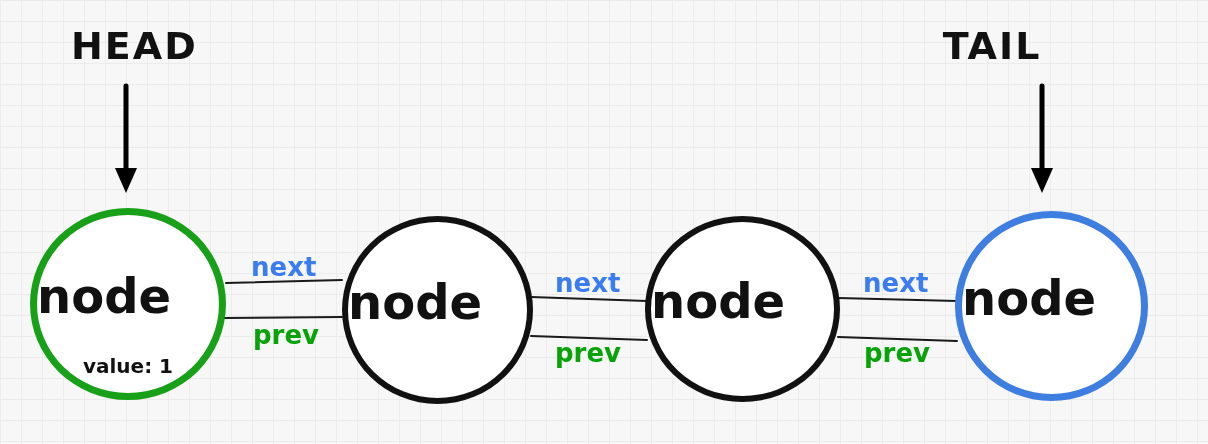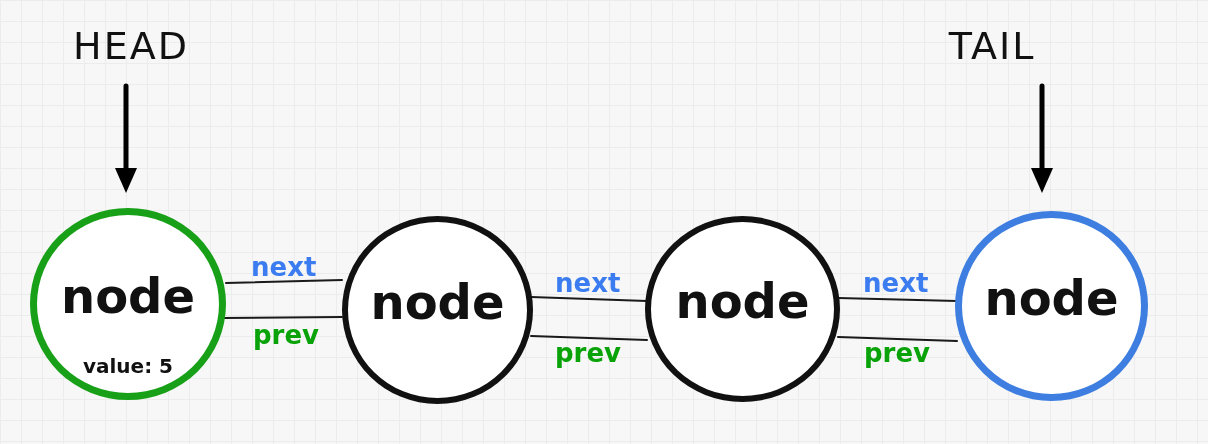--- a/index.html
+++ b/index.html
@@ -16,29 +16,29 @@
       linear-gradient(to bottom, var(--grid-line,#ececec) 1px, transparent 1px);
     background-size:21px 21px;
   }
   .overlay{position:absolute;left:0;top:0;width:1208px;height:444px;pointer-events:none;}
   .connector{stroke:var(--line,#1a1a1a);stroke-width:2;stroke-linecap:round;fill:none;}
   .arrow-shaft{stroke:var(--arrow,#000);stroke-width:5;stroke-linecap:round;}
   .arrow-head{fill:var(--arrow,#000);stroke:none;}
 
   .pointer-label{
     position:absolute;width:120px;text-align:center;
-    font-size:38px;font-weight:400;letter-spacing:2px;line-height:1;
+    font-size:38px;font-weight:700;letter-spacing:2px;line-height:1;
   }
   .pointer-label.head{left:71px;top:27px;}
   .pointer-label.tail{left:932px;top:27px;}
 
   .node{
     position:absolute;box-sizing:border-box;border-radius:50%;
     background:var(--node-fill,#fff);
-    display:flex;align-items:center;justify-content:center;
+    display:flex;align-items:center;justify-content:flex-start;
     border:6px solid var(--node-border,#111);
   }
   .node-1{left:30px;top:208px;width:196px;height:192px;border-width:7px;}
   .node-2{left:342px;top:216px;width:191px;height:188px;}
   .node-3{left:645px;top:216px;width:195px;height:186px;}
   .node-4{left:955px;top:211px;width:193px;height:190px;border-width:7px;}
   .node-title{
     font-size:48px;font-weight:700;line-height:1;
     transform:translateY(-8px);
   }
@@ -81,21 +81,21 @@
 
     <line class="connector" x1="838" y1="298" x2="957" y2="301"></line>
     <line class="connector" x1="838" y1="337" x2="957" y2="341"></line>
   </svg>
 
   <div class="pointer-label head">HEAD</div>
   <div class="pointer-label tail">TAIL</div>
 
   <div class="node node-1" style="border-color: rgb(24, 160, 24);">
     <div class="node-title">node</div>
-    <div class="node-value">value: 5</div>
+    <div class="node-value">value: 1</div>
   </div>
 
   <div class="node node-2" style="border-color: rgb(17, 17, 17);">
     <div class="node-title">node</div>
   </div>
 
   <div class="node node-3" style="border-color: rgb(17, 17, 17);">
     <div class="node-title">node</div>
   </div>
 

